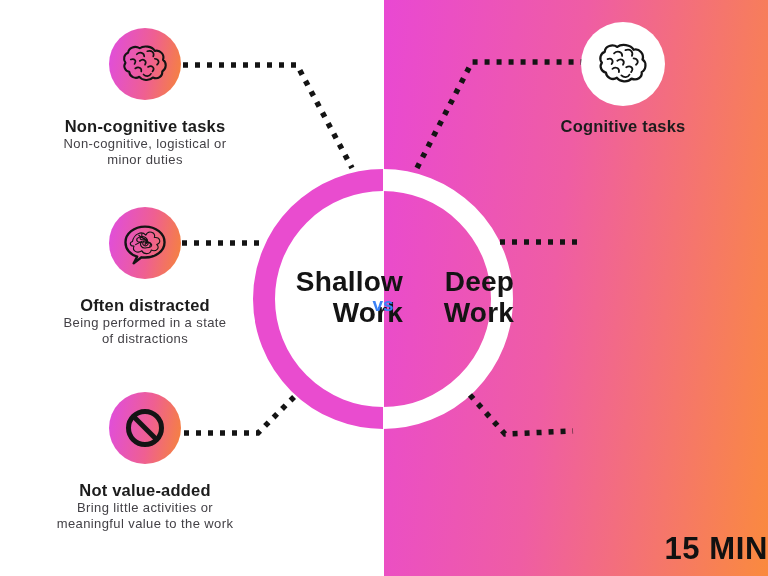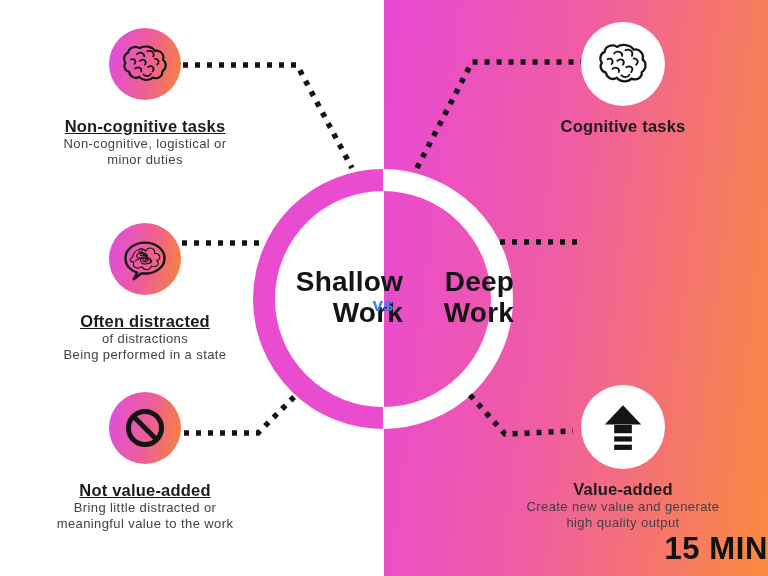--- a/index.html
+++ b/index.html
@@ -38,21 +38,21 @@
     background: linear-gradient(100deg, #e14fd6 8%, #ef5f92 55%, #f5823f 96%);
   }
   .white-circle {
     width: 84px; height: 84px;
     background: #ffffff;
   }
   .item-heading {
     font-size: 16.5px; font-weight: 700; color: #1c1c1c;
     letter-spacing: 0.2px;
   }
-  .item-left  .item-heading { margin-top: 17px; text-decoration: underline; }
+  .item-left  .item-heading { margin-top: 17px; }
   .item-right .item-heading { margin-top: 11px; }
   .item-body {
     margin-top: 0;
     font-size: 13px; color: #434146;
     line-height: 1.2; letter-spacing: 0.4px;
   }
   .item-body.muted { color: #5b5360; }
   .center-title {
     position: absolute; top: 266px; width: 152px;
     text-align: right;
@@ -120,51 +120,51 @@
         <path d="M30 46 c3 3 8 3 10 -1" stroke-width="2.2"></path>
       </svg>
     </div>
     <div class="item-heading">Non-cognitive tasks</div>
     <div class="item-body">
       <div>Non-cognitive, logistical or</div>
       <div>minor duties</div>
     </div>
   </div>
 
-  <div class="item item-left" style="top:223px">
+  <div class="item item-left" style="top:207px">
     <div class="icon-circle grad-circle">
       <svg width="50" height="50" viewBox="0 0 64 64" fill="none" stroke="#141414" stroke-linecap="round" stroke-linejoin="round">
         <path d="M32 11 C18 11 7 20 7 31 C7 40 13 47 22 49.5 L17.5 58 L27.5 50.3 C29 50.5 30.5 50.6 32 50.6 C46 50.6 57 42 57 31 C57 20 46 11 32 11 Z" stroke-width="3"></path>
         <g stroke-width="1.4">
           <path d="M16 30 C18 20 28 16 33 22 C36 15 46 18 44 25 C52 24 53 32 47 34 C52 38 46 44 40 41 C39 47 30 47 28 42 C22 46 15 42 18 36 C12 36 12 31 16 30 Z"></path>
           <path d="M22 26 C30 20 40 28 32 32 C42 30 44 38 34 38 C28 40 24 34 28 30 C24 32 20 30 22 26 Z"></path>
           <path d="M26 24 C24 32 36 24 36 32 C36 38 26 36 30 30"></path>
           <path d="M20 34 C28 28 44 30 38 36"></path>
           <path d="M24 22 c6 8 14 2 10 10"></path>
           <path d="M28 20 c-2 10 12 6 4 14"></path>
         </g>
       </svg>
     </div>
     <div class="item-heading">Often distracted</div>
     <div class="item-body">
+      <div>Being performed in a state</div>
       <div>of distractions</div>
-      <div>Being performed in a state</div>
     </div>
   </div>
 
   <div class="item item-left" style="top:392px">
     <div class="icon-circle grad-circle">
       <svg width="48" height="48" viewBox="0 0 48 48" fill="none" stroke="#141414" stroke-width="5">
         <circle cx="24" cy="24" r="16.5"></circle>
         <line x1="12.5" y1="12.5" x2="35.5" y2="35.5"></line>
       </svg>
     </div>
     <div class="item-heading">Not value-added</div>
     <div class="item-body">
-      <div>Bring little distracted or</div>
+      <div>Bring little activities or</div>
       <div>meaningful value to the work</div>
     </div>
   </div>
 
   <div class="item item-right" style="top:22px">
     <div class="icon-circle white-circle">
       <svg width="52" height="52" viewBox="0 0 64 64" fill="none" stroke="#141414" stroke-width="2.8" stroke-linecap="round" stroke-linejoin="round">
         <path d="M25 11 C19 7 10 10 9.5 17 C4 19 2.5 26 6 30.5 C2.5 35 5.5 41.5 11 42.5 C11.5 49 19 52.5 24.5 49 C28 54 38 55 42.5 50 C49 53 56 48.5 55 42 C61 38.5 61 29.5 56 26.5 C58.5 19.5 52 12.5 45 14.5 C41.5 8 30 7 25 11 Z"></path>
         <path d="M21 19 c4 -4 10 -2 10 3" stroke-width="2.2"></path>
         <path d="M35 15 c6 -2 10 2 8 7" stroke-width="2.2"></path>
@@ -173,35 +173,20 @@
         <path d="M25 28 c5 -4 10 0 7 5" stroke-width="2.2"></path>
         <path d="M19 38 c4 -3 9 -1 8 4" stroke-width="2.2"></path>
         <path d="M36 36 c5 -3 10 1 6 6" stroke-width="2.2"></path>
         <path d="M30 46 c3 3 8 3 10 -1" stroke-width="2.2"></path>
       </svg>
     </div>
     <div class="item-heading">Cognitive tasks</div>
   </div>
 
 
-  <div class="item item-right" style="top:385px">
-    <div class="icon-circle white-circle">
-      <svg width="50" height="50" viewBox="0 0 48 48" fill="#141414">
-        <path d="M24 3 L41.5 21.5 H6.5 Z"></path>
-        <rect x="15.5" y="22" width="17" height="8"></rect>
-        <rect x="15.5" y="33" width="17" height="5"></rect>
-        <rect x="15.5" y="41" width="17" height="5"></rect>
-      </svg>
-    </div>
-    <div class="item-heading">Value-added</div>
-    <div class="item-body">
-      <div>Create new value and generate</div>
-      <div>high quality output</div>
-    </div>
-  </div>
 
   <div class="brand">
     <span>15 MIN</span>
     <span class="brand-glyph">
       <svg width="27" height="27" viewBox="0 0 28 28" fill="#111111">
         <path d="M1 27 L10.5 1 H12.5 Q27 1 27 16 V27 Z"></path>
       </svg>
     </span>
   </div>
 

